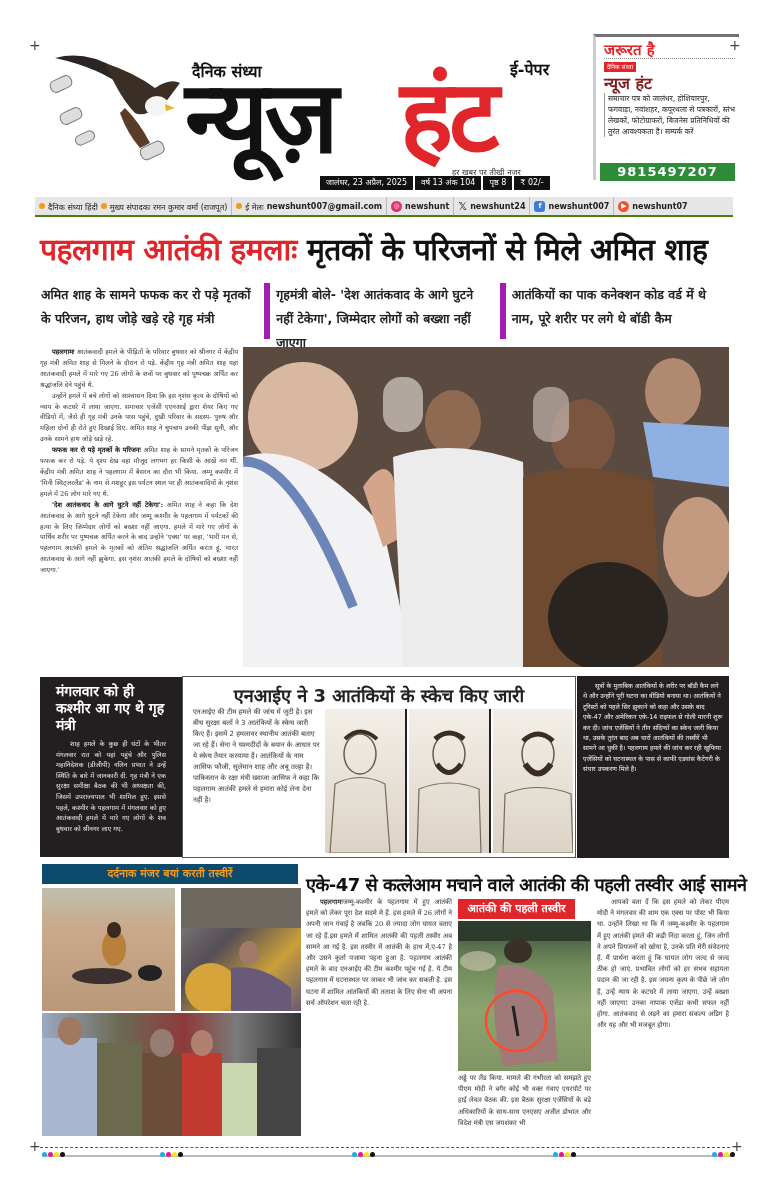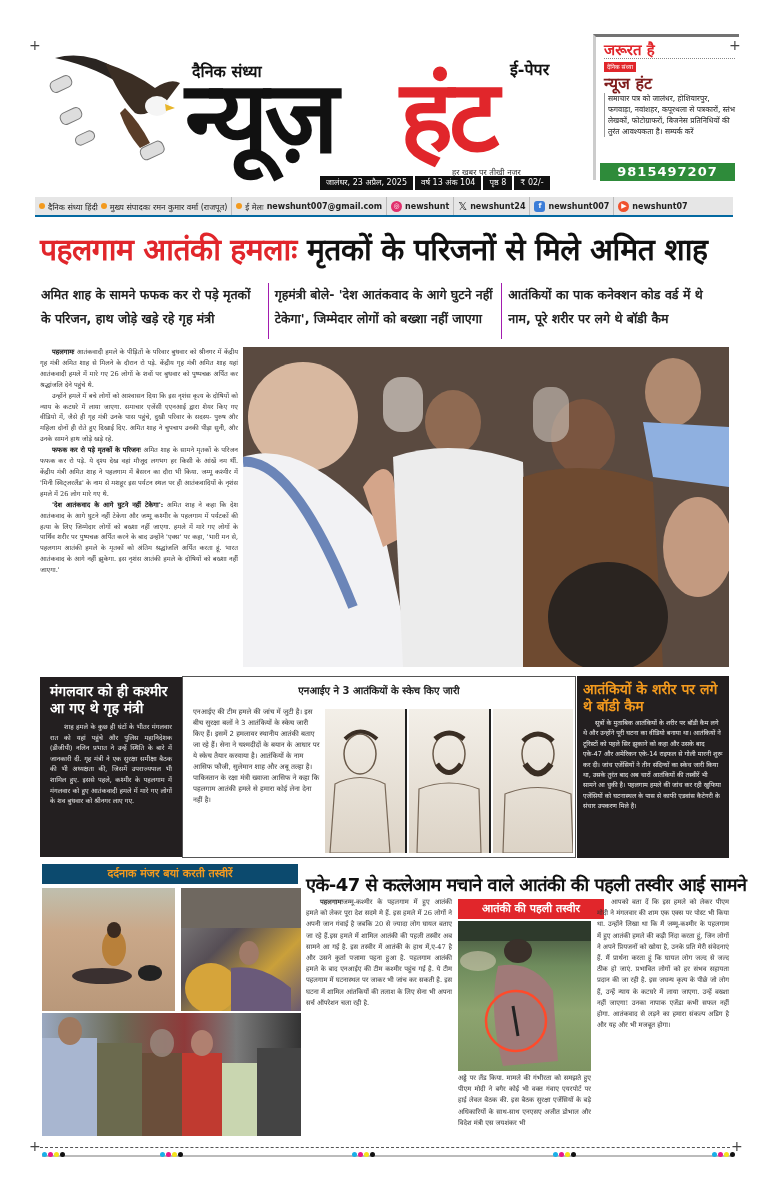--- a/index.html
+++ b/index.html
@@ -22,65 +22,65 @@
 
 .ad{left:593px;top:34px;width:146px;height:146px;border-left:3px solid #ccc;border-top:3px solid #737373}
 .ad-title{position:absolute;left:8px;top:2px;font-size:15px;font-weight:bold;color:#e1262b}
 .ad-dots{position:absolute;left:8px;right:4px;top:21px;border-top:1px dotted #888}
 .ad-badge{position:absolute;left:8px;top:25px;background:#e1262b;color:#fff;font-size:6px;padding:1px 3px}
 .ad-name{position:absolute;left:8px;top:35px;font-size:16px;font-weight:bold;color:#7f1d1d}
 .ad-body{position:absolute;left:8px;top:56px;width:132px;font-size:7.5px;line-height:11px;color:#222;border-left:1px solid #999;padding-left:3px}
 .ad-phone{position:absolute;left:4px;top:126px;width:135px;height:18px;background:#2e8b3a;color:#fff;font-weight:bold;font-size:13px;text-align:center;line-height:18px;letter-spacing:1px}
 
 
-.strip{left:35px;top:197px;width:698px;height:20px;background:#e6e6e6;border-bottom:2px solid #0369a1;display:flex;align-items:center;font-size:8px;white-space:nowrap}
+.strip{left:35px;top:197px;width:698px;height:20px;background:#e6e6e6;border-bottom:2px solid #4d7c0f;display:flex;align-items:center;font-size:8px;white-space:nowrap}
 .strip .seg{display:flex;align-items:center;gap:3px;padding:0 4px;height:100%;border-right:1px solid #bbb}
 .dot{width:6px;height:6px;border-radius:50%;background:#f39a1e;display:inline-block}
 .ic{display:inline-flex;align-items:center;justify-content:center;width:11px;height:11px;border-radius:3px;color:#fff;font-size:7px;font-weight:bold}
 .strip b{font-weight:bold;color:#222}
 
 
 .headline{left:40px;top:228px;font-size:30px;font-weight:900;white-space:nowrap;letter-spacing:-0.5px;font-family:"DejaVu Sans",sans-serif}
 .headline .red{color:#e1262b}
 .headline .blk{color:#111}
 .subheads{left:35px;top:283px;width:700px;height:56px;display:flex}
-.subhead{flex:1;font-size:12.5px;font-weight:bold;line-height:24px;color:#222;padding:0 6px;border-right:1px solid #a21caf}
+.subhead{flex:1;font-size:12.5px;font-weight:bold;line-height:24px;color:#222;padding:0 6px;border-right:6px solid #a21caf}
 .subhead:last-child{border-right:none}
 
 
 .lead-text{left:40px;top:347px;width:198px;font-size:6.6px;line-height:10.9px;color:#333;text-align:justify;font-family:"DejaVu Serif",serif}
 .lead-text p{text-indent:12px}
 .lead-text b{color:#111}
 .lead-photo{left:243px;top:347px;width:486px;height:320px;background:linear-gradient(135deg,#6b5a4f 0%,#4e4038 30%,#8a7a70 50%,#5d4b3f 70%,#3b302a 100%);overflow:hidden}
 
 
-.box-dark{left:40px;top:677px;width:142px;height:180px;background:#231f20;color:#fff;padding:6px 10px}
+.box-dark{left:40px;top:677px;width:142px;height:180px;background:#231f20;color:#fff;padding:6px 16px}
 .box-dark h3{font-size:14px;line-height:17px;font-weight:bold;color:#fff;margin-bottom:5px}
 .box-dark p{font-size:6.6px;line-height:10.6px;color:#eee;text-align:justify;text-indent:14px;font-family:"DejaVu Serif",serif}
 .box-mid{left:182px;top:676px;width:394px;height:182px;border:1px solid #555;padding:6px}
-.box-mid h3{text-align:center;font-size:10px;font-weight:bold;color:#222;margin-bottom:4px}
+.box-mid h3{text-align:center;font-size:18px;font-weight:bold;color:#222;margin-bottom:4px}
 .box-mid p{position:absolute;left:10px;top:30px;width:128px;font-size:7px;line-height:11px;color:#333}
 .sketches{position:absolute;left:142px;top:32px;width:245px;height:144px;display:flex;gap:2px}
 .sketch{flex:1;background:linear-gradient(180deg,#f3efe8 0%,#dcd3c6 100%);border-right:2px solid #222;position:relative}
 .sketch:last-child{border-right:none}
 .box-right{left:577px;top:676px;width:152px;height:182px;background:#231f20;padding:5px 6px}
 .box-right h3{font-size:14px;line-height:17px;font-weight:bold;color:#f39a1e;margin-bottom:3px}
 .box-right p{font-size:6.4px;line-height:10.4px;color:#eee;text-indent:12px}
 
 
 .gallery-head{left:42px;top:864px;width:256px;height:20px;background:#0c4a6e;color:#f39a1e;font-size:11px;font-weight:bold;text-align:center;line-height:20px}
 .g1{left:42px;top:888px;width:133px;height:123px;background:linear-gradient(180deg,#bfbfae 0%,#caa889 35%,#b9987a 100%)}
 .g2{left:181px;top:888px;width:120px;height:123px;background:linear-gradient(135deg,#8a8a88 0%,#564e55 40%,#caa03a 70%,#6a5a70 100%)}
 .g3{left:42px;top:1013px;width:259px;height:123px;background:linear-gradient(90deg,#9aa8c0 0%,#6b6a55 30%,#8e3a3a 55%,#7a7a7a 75%,#333 100%)}
 .h2{left:306px;top:872px;font-size:18px;font-weight:bold;color:#111;white-space:nowrap;letter-spacing:-0.5px}
 .col-a{left:306px;top:897px;width:146px;font-size:6.7px;line-height:11.2px;color:#333;text-align:justify;font-family:"DejaVu Serif",serif}
 .col-a p{text-indent:14px}
 .col-c{left:597px;top:897px;width:132px;font-size:6.7px;line-height:11.2px;color:#333;text-align:justify;font-family:"DejaVu Serif",serif}
 .col-c p{text-indent:14px}
-.pic-tag{left:458px;top:899px;width:146px;height:20px;background:#e1262b;color:#fff;font-size:11px;font-weight:bold;text-align:center;line-height:20px}
+.pic-tag{left:458px;top:899px;width:117px;height:20px;background:#e1262b;color:#fff;font-size:11px;font-weight:bold;text-align:center;line-height:20px}
 .first-pic{left:458px;top:921px;width:133px;height:150px;background:linear-gradient(180deg,#3e4a3a 0%,#6f8c5d 30%,#8da46f 60%,#7f9563 100%);overflow:hidden}
 .col-b{left:458px;top:1073px;width:133px;font-size:6.7px;line-height:11.2px;color:#333;text-align:justify;font-family:"DejaVu Serif",serif}
 
 .dashline{left:40px;top:1147px;width:690px;border-top:1px dashed #555}
 .regline{left:42px;top:1155px;width:690px;height:2px;background:#bbb}
 .reg{position:absolute;top:1152px;display:flex;gap:1px}
 .reg i{width:5px;height:5px;border-radius:50%;display:block}
 </style>
 </head>
 <body>
@@ -219,21 +219,20 @@
           <ellipse cx="45" cy="45" rx="16" ry="20" fill="none" stroke="#6a5a4a" stroke-width="1.5"></ellipse>
           <path d="M30 32 Q45 18 60 32" stroke="#3a2e24" stroke-width="5" fill="none"></path>
           <path d="M32 55 Q45 74 58 55" stroke="#3a2e24" stroke-width="6" fill="none"></path>
           <path d="M12 85 Q45 72 78 85 L80 144 L10 144Z" fill="none" stroke="#7a6a5a" stroke-width="1.2"></path>
         </svg>
     </div>
   </div>
 </div>
 
 <div class="abs box-right">
-  <h3>आतंकियों के शरीर पर लगे थे बॉडी कैम</h3>
   <p>सूत्रों के मुताबिक आतंकियों के शरीर पर बॉडी कैम लगे थे और उन्होंने पूरी घटना का वीडियो बनाया था। आतंकियों ने टूरिस्टों को पहले सिर झुकाने को कहा और उसके बाद एके-47 और अमेरिकन एके-14 राइफल से गोली मारनी शुरू कर दी। जांच एजेंसियों ने तीन संदिग्धों का स्केच जारी किया था, उसके तुरंत बाद अब चारों आतंकियों की तस्वीरें भी सामने आ चुकी है। पहलगाम हमले की जांच कर रही खुफिया एजेंसियों को घटनास्थल के पास से काफी एडवांस कैटेगरी के संचार उपकरण मिले है।</p>
 </div>
 
 <div class="abs gallery-head">दर्दनाक मंजर बयां करती तस्वीरें</div>
 <div class="abs g1">
   <svg width="133" height="123" viewBox="0 0 133 123">
       <ellipse cx="72" cy="60" rx="12" ry="18" fill="#b8803a"></ellipse>
       <ellipse cx="72" cy="42" rx="7" ry="8" fill="#3a2a20"></ellipse>
       <ellipse cx="60" cy="88" rx="30" ry="8" fill="#3a3030"></ellipse>
       <ellipse cx="108" cy="85" rx="12" ry="8" fill="#222"></ellipse>

